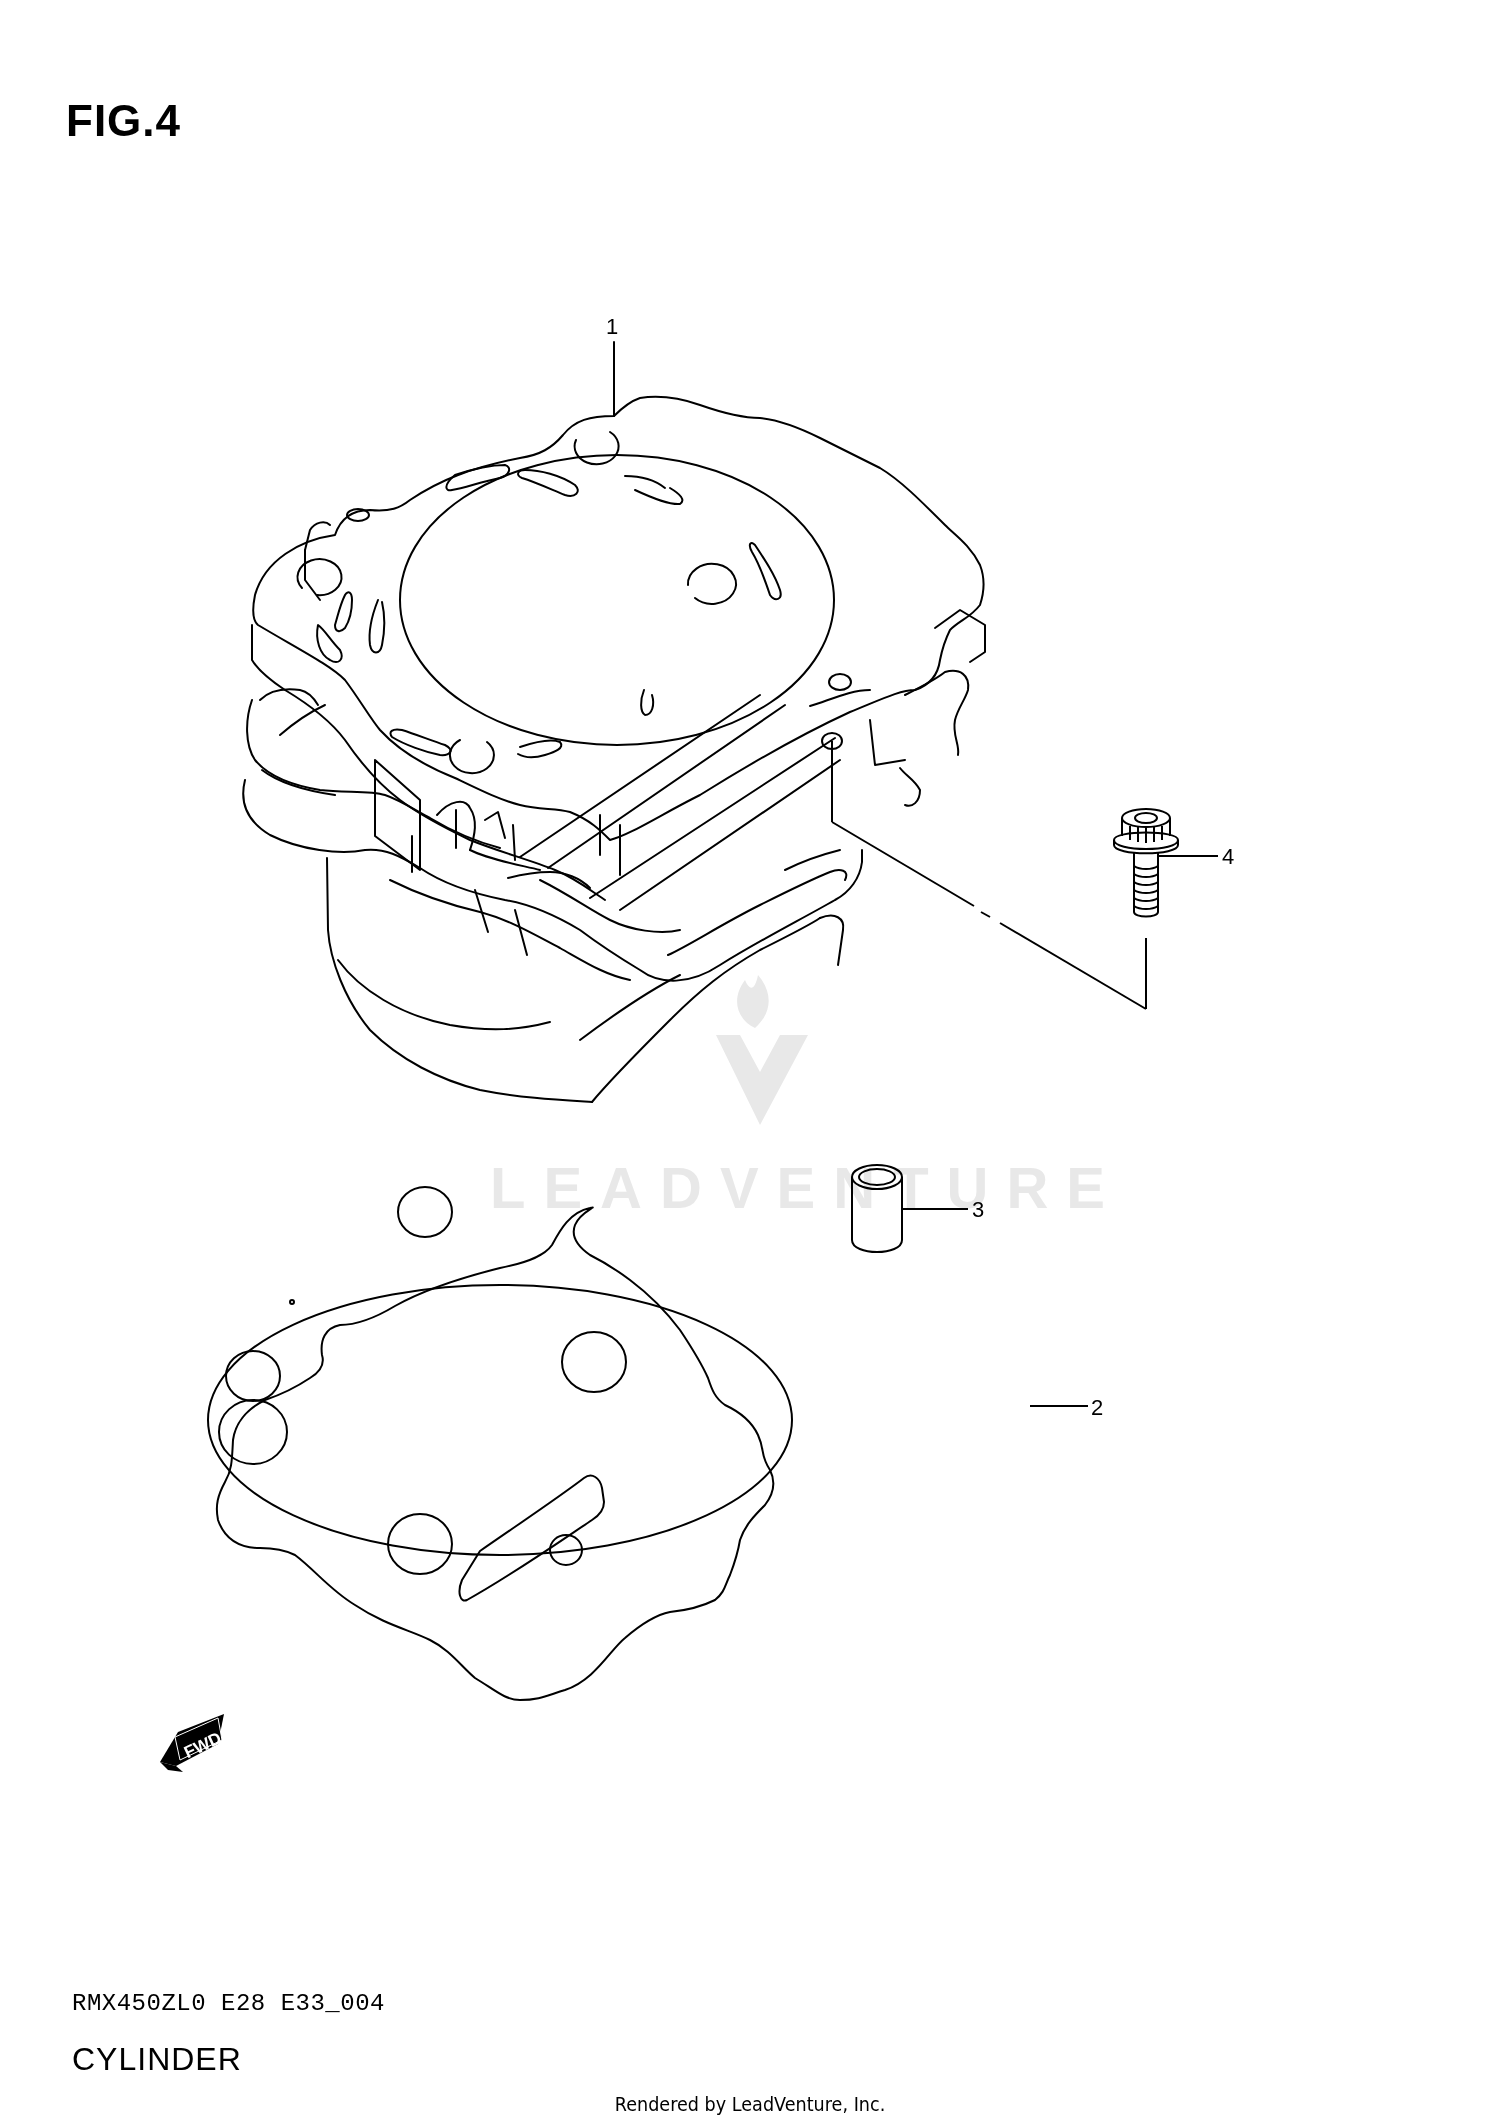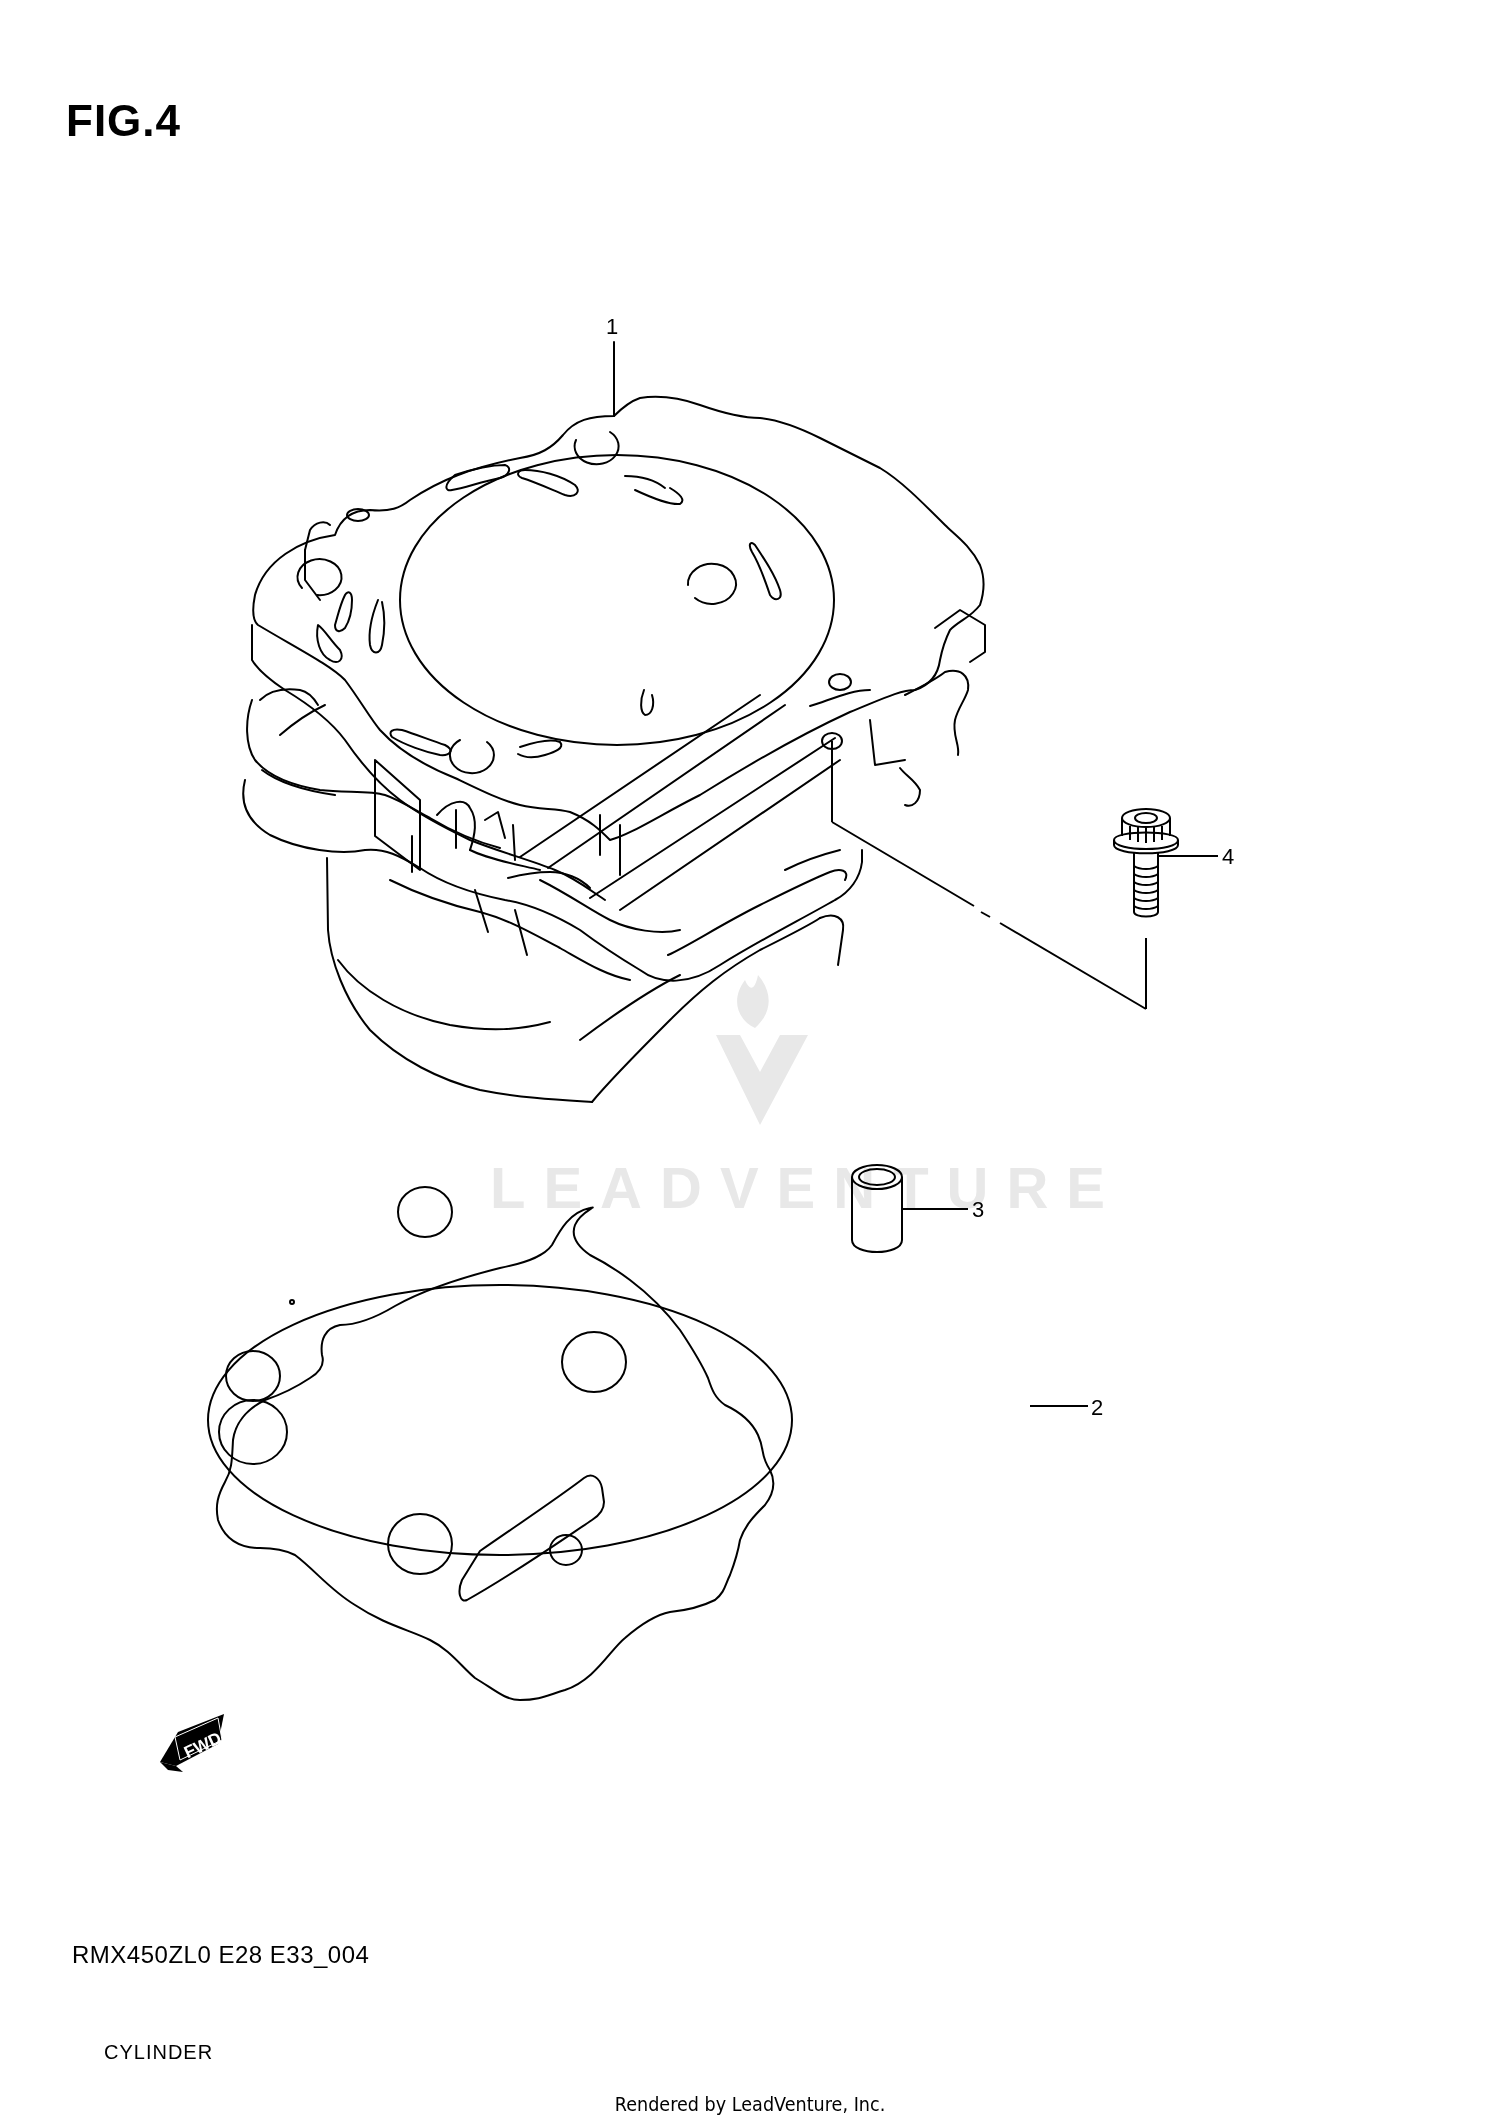--- a/index.html
+++ b/index.html
@@ -1,22 +1,22 @@
 <!DOCTYPE html>
 <html><head>
 <meta charset="utf-8">
 <style>
   html, body { margin: 0; padding: 0; background: #ffffff; }
   body { width: 1500px; height: 2125px; position: relative; overflow: hidden; font-family: "Liberation Sans", sans-serif; color: #000; }
   .fig-title { position: absolute; left: 66px; top: 96px; font-family: "Liberation Sans", sans-serif; font-weight: bold; font-size: 44px; letter-spacing: 1px; text-align: right; }
   .diagram { position: absolute; left: 0; top: 0; width: 1500px; height: 2125px; }
   .callout { font-family: "Liberation Sans", sans-serif; font-size: 22px; fill: #000; }
   .watermark-text { font-family: "Liberation Sans", sans-serif; font-weight: bold; font-size: 58px; letter-spacing: 18px; fill: #e8e8e8; }
-  .model-code { position: absolute; left: 72px; top: 1941px; font-family: Liberation Sans, sans-serif; font-size: 24px; letter-spacing: 0.5px; }
-  .section-name { position: absolute; left: 72px; top: 2041px; font-family: "Liberation Sans", sans-serif; font-size: 20px; letter-spacing: 1px; margin-left: 32px; }
+  .model-code { position: absolute; left: 72px; top: 1990px; font-family: Liberation Mono, monospace; font-size: 24px; letter-spacing: 0.5px; }
+  .section-name { position: absolute; left: 72px; top: 2041px; font-family: "Liberation Sans", sans-serif; font-size: 32px; letter-spacing: 1px; }
   .rendered-by { position: absolute; left: 0; width: 1500px; top: 2092px; text-align: center; font-family: "DejaVu Sans", sans-serif; font-size: 20px; transform: scaleX(0.88); }
   .fwd-label { font-family: "Liberation Sans", sans-serif; font-weight: bold; font-size: 17px; fill: #fff; }
   path, line, ellipse, circle, rect, polyline, polygon { vector-effect: non-scaling-stroke; }
 </style>
 </head>
 <body>
 
 <div class="fig-title">FIG.4</div>
 
 <svg class="diagram" viewBox="0 0 1500 2125" xmlns="http://www.w3.org/2000/svg">

